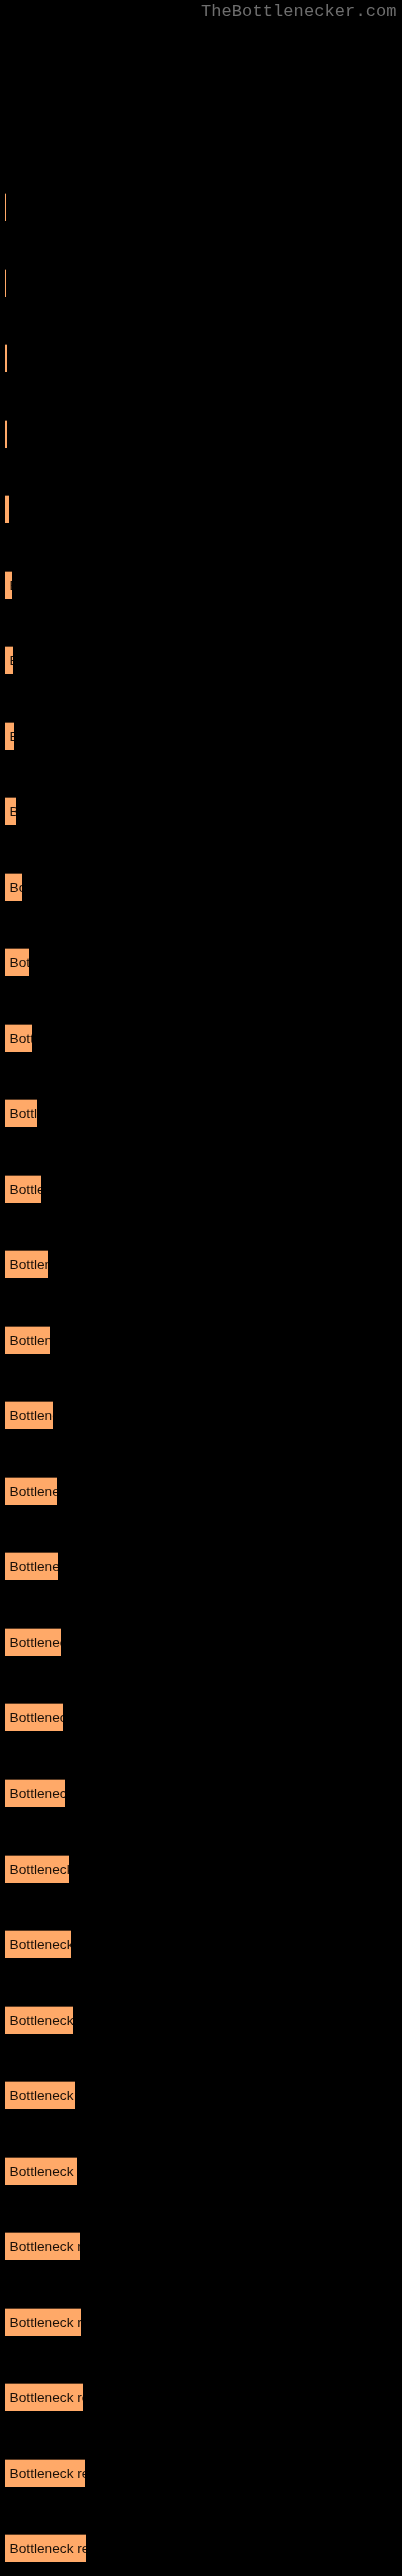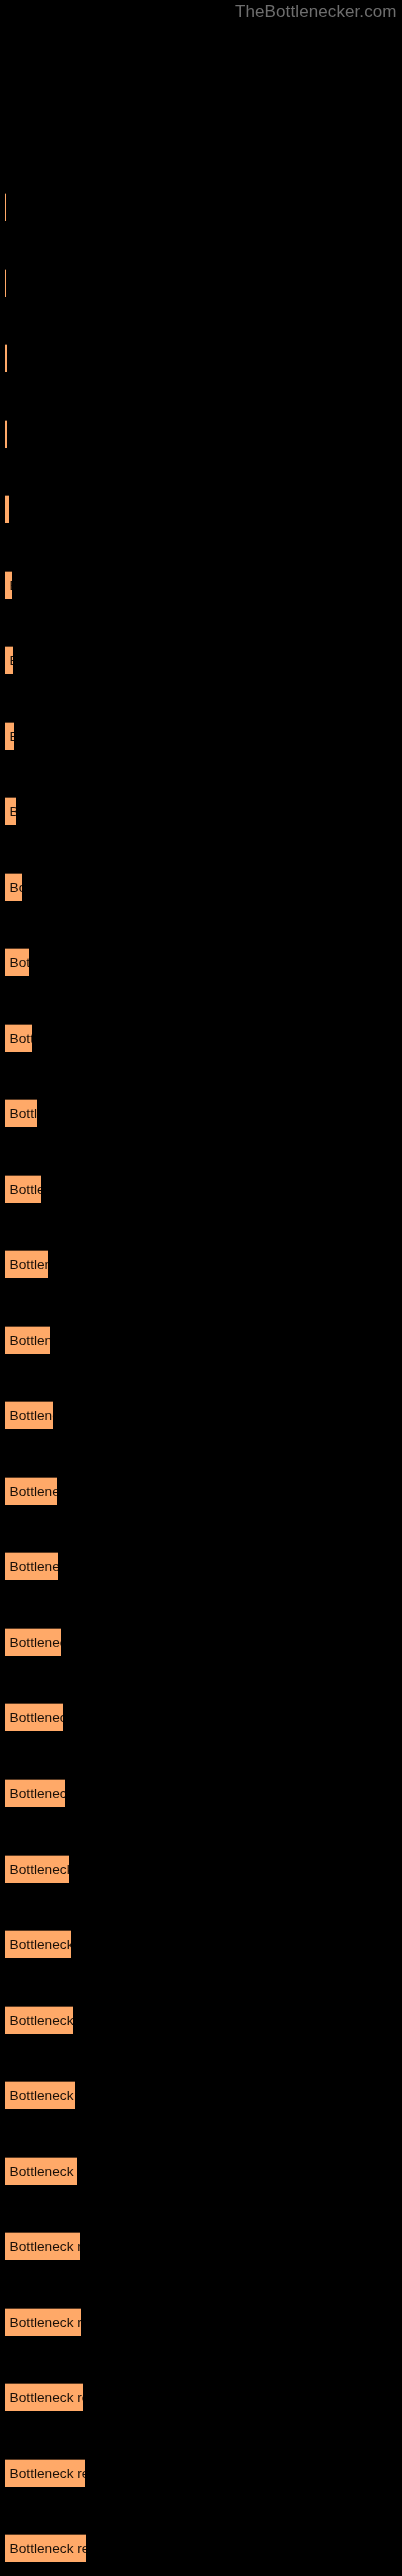--- a/index.html
+++ b/index.html
@@ -14,21 +14,21 @@
     overflow: hidden;
     font-family: "Liberation Sans", sans-serif;
   }
 
   .site-title {
     position: absolute;
     top: 0px;
     right: 6.4px;
     font-size: 17px;
     color: #6e6e6e;
-    font-family: Liberation Sans, sans-serif;
+    font-family: Liberation Mono, monospace;
     letter-spacing: 0.1px;
     white-space: nowrap;
     line-height: 24px;
   }
 
   .chart-area {
     position: absolute;
     left: 0;
     top: 0;
     width: 403px;

